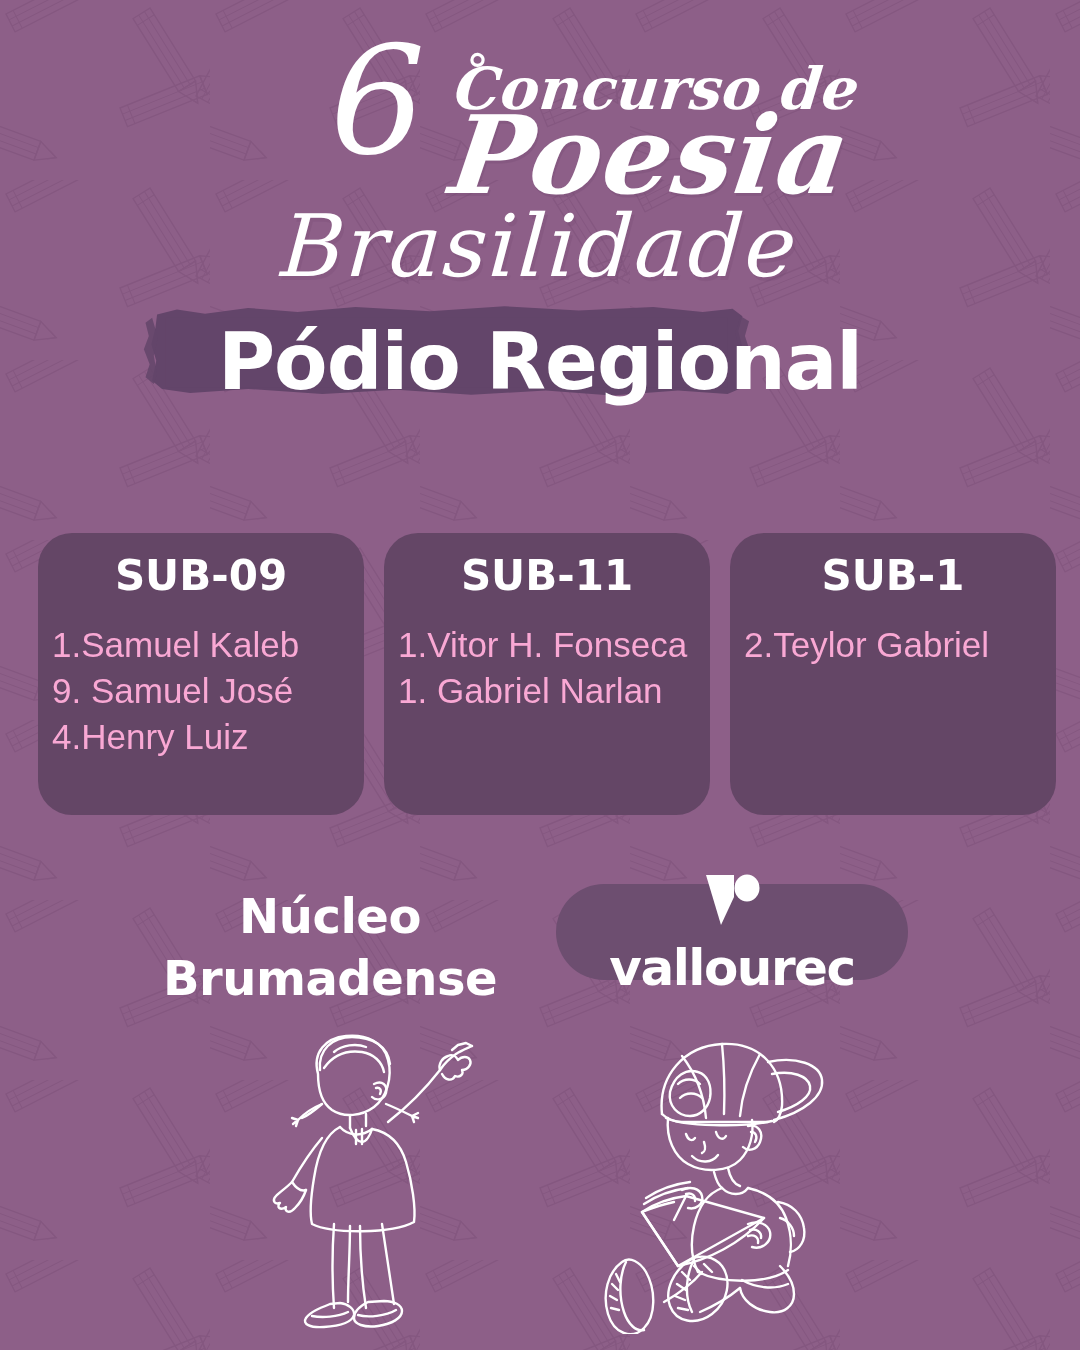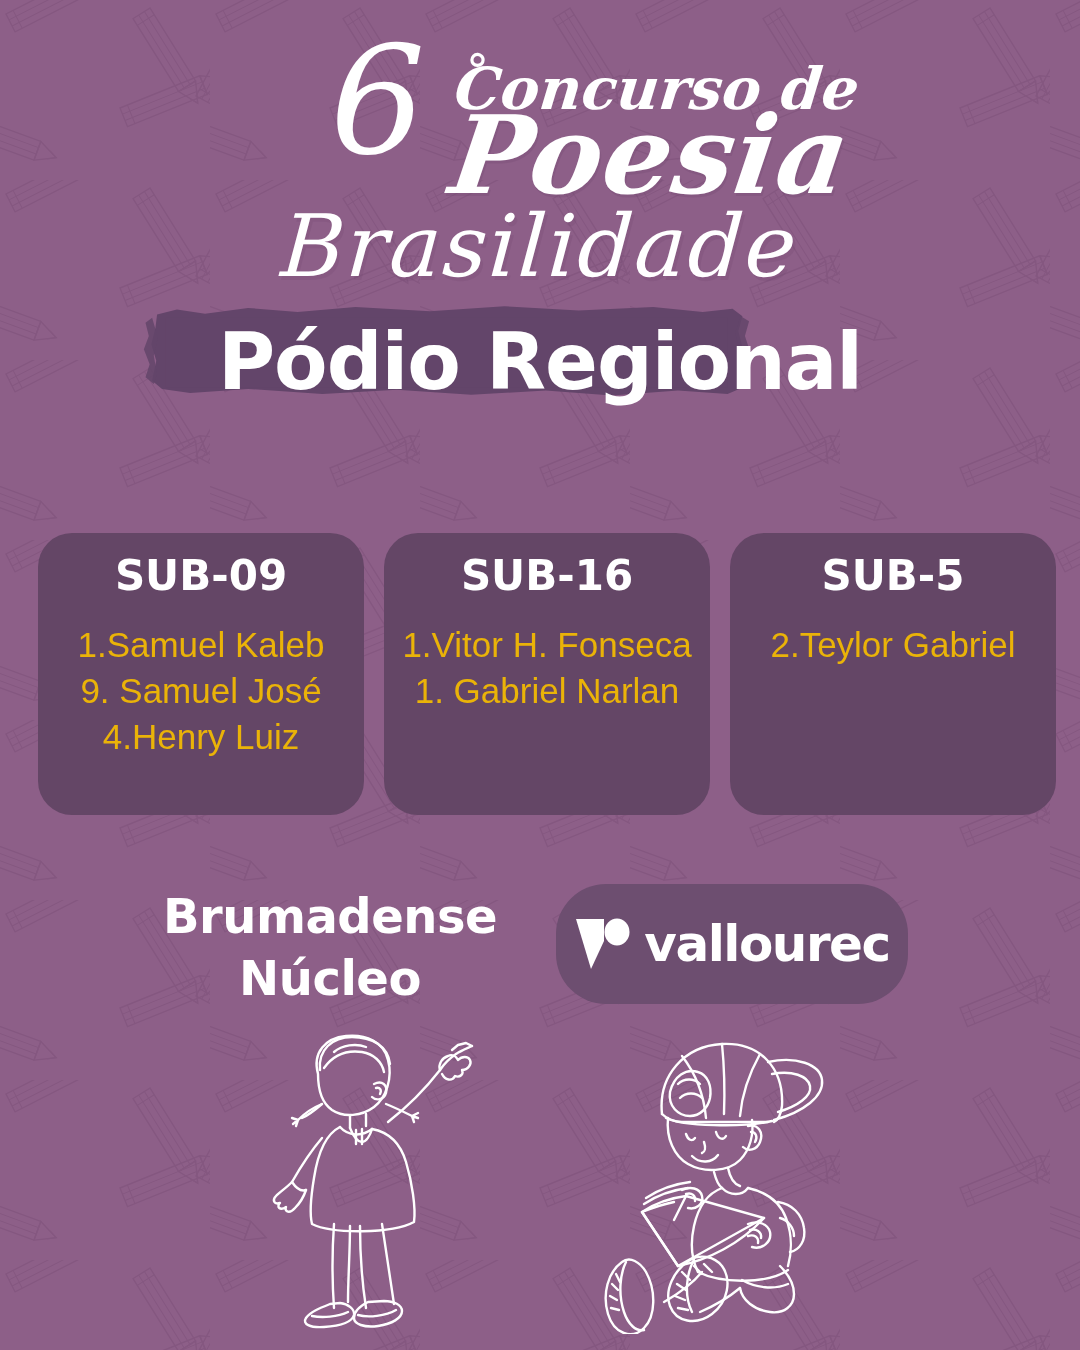--- a/index.html
+++ b/index.html
@@ -159,22 +159,22 @@
     margin: 0;
     padding: 0 6px;
     counter-reset: rank;
   }
   .card-list li {
     display: block;
     font-family: "Liberation Sans", sans-serif;
     font-weight: 300;
     font-size: 35px;
     line-height: 46px;
-    color: #eab308;
-    text-align: center;
+    color: #f9a8d4;
+    text-align: left;
     white-space: pre-wrap;
   }
 
   
   #nucleo {
     position: absolute;
     left: 130px;
     top: 885px;
     width: 400px;
     text-align: center;
@@ -184,28 +184,29 @@
     font-size: 48px;
     line-height: 62px;
     color: #ffffff;
     letter-spacing: -0.5px;
   }
   #logo-pill {
     position: absolute;
     left: 556px;
     top: 884px;
     width: 352px;
-    height: 120px;
+    height: 96px;
     border-radius: 50px;
     background: #6d4e70;
     z-index: 3;
     display: flex;
     align-items: center;
     justify-content: center;
     gap: 14px;
+    flex-direction: column;
   }
   #logo-mark {
     width: 56px;
     height: 58px;
     flex: none;
   }
   #logo-word {
     font-family: "DejaVu Sans", sans-serif;
     font-weight: bold;
     font-size: 50px;
@@ -288,38 +289,38 @@
     <div class="card">
       <div class="card-title">SUB-09</div>
       <ul class="card-list">
         <li>1.Samuel Kaleb</li>
         <li>9. Samuel José</li>
         <li>4.Henry Luiz</li>
       </ul>
     </div>
 
     <div class="card">
-      <div class="card-title">SUB-16</div>
+      <div class="card-title">SUB-11</div>
       <ul class="card-list">
         <li>1.Vitor H. Fonseca</li>
         <li>1. Gabriel Narlan</li>
       </ul>
     </div>
 
     <div class="card">
-      <div class="card-title">SUB-5</div>
+      <div class="card-title">SUB-1</div>
       <ul class="card-list">
         <li>2.Teylor Gabriel</li>
       </ul>
     </div>
   </div>
 
   <div id="nucleo">
+    <div>Núcleo</div>
     <div>Brumadense</div>
-    <div>Núcleo</div>
   </div>
 
   <div id="logo-pill">
     <svg id="logo-mark" viewBox="0 0 56 58" xmlns="http://www.w3.org/2000/svg">
       <path d="M2 4 L30 4 L30 26 L17 54 Z" fill="#ffffff"></path>
       <ellipse cx="43" cy="17" rx="12.5" ry="13.5" fill="#ffffff"></ellipse>
     </svg>
     <span id="logo-word">vallourec</span>
   </div>
 

